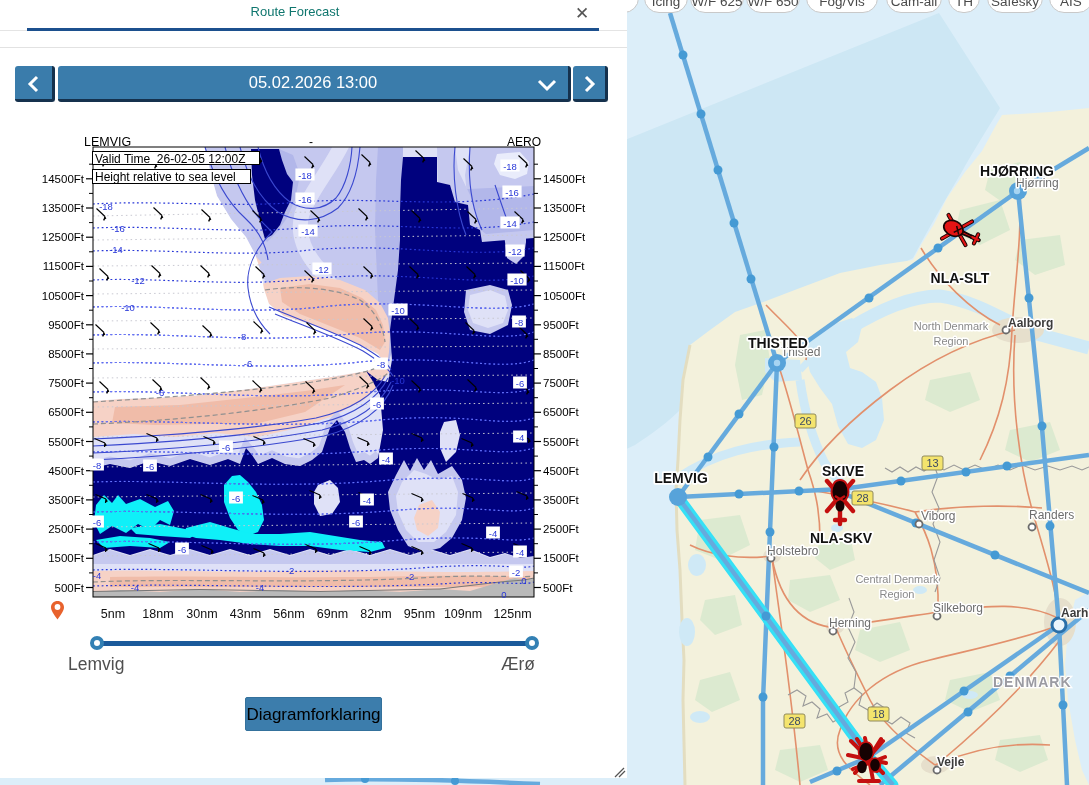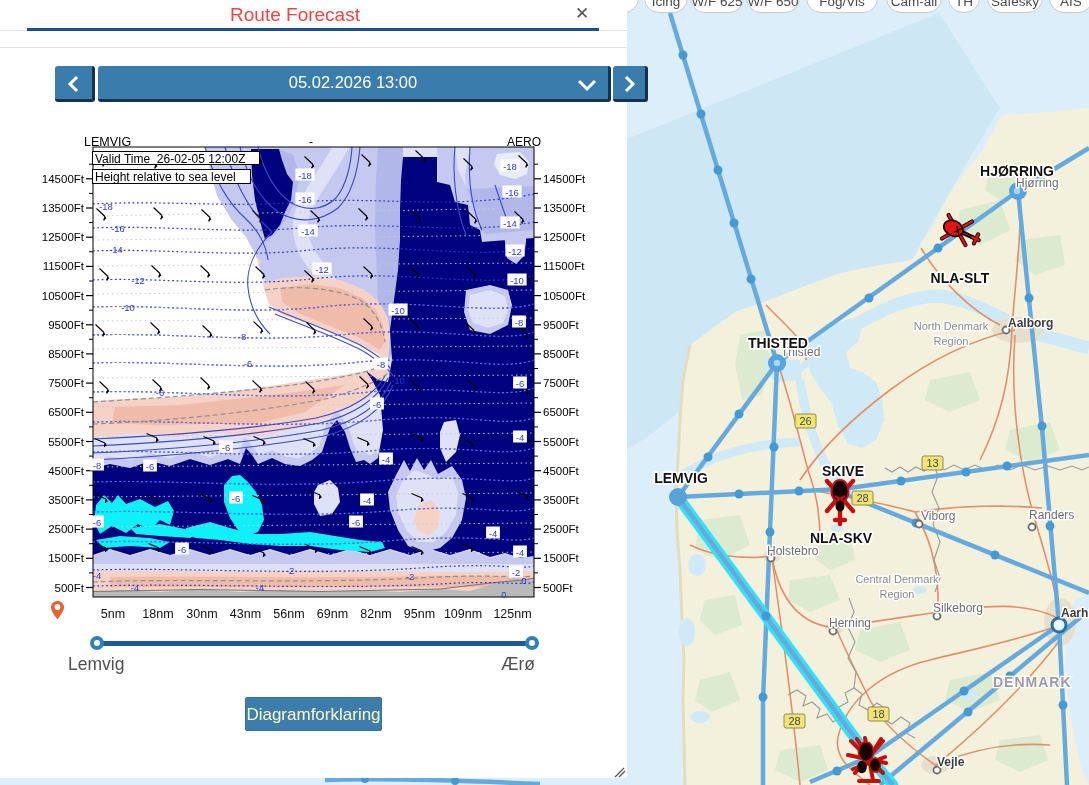--- a/index.html
+++ b/index.html
@@ -7,35 +7,35 @@
        font-family:"Liberation Sans", sans-serif;background:#dceef9;}
   #map{position:absolute;left:0;top:0;width:1089px;height:785px;}
   .pill{position:absolute;top:-18px;height:31px;background:#fff;border:1px solid #c9c9c9;
         border-radius:15px;box-sizing:border-box;color:#4a4a4a;font-size:13.5px;
         text-align:center;line-height:38px;overflow:visible;z-index:5;}
   #panel{position:absolute;left:0;top:0;width:627px;height:778px;background:#ffffff;z-index:10;}
   .hdrline{position:absolute;top:30px;left:0;width:627px;height:1px;background:#e4e4e4;}
   .tabline{position:absolute;top:28px;left:27px;width:572px;height:3px;background:#1c508e;}
   .sep{position:absolute;top:47px;left:0;width:627px;height:1px;background:#e2e2e2;}
   .title{position:absolute;top:4px;left:0;width:590px;text-align:center;
-         font-size:19px;color:#ef4444;}
+         font-size:13px;color:#0f766e;}
   .close{position:absolute;top:3px;left:575px;font-size:17px;color:#555;}
   .navbtn{position:absolute;background:#3a7cab;border-right:3px solid #15314d;
-          border-bottom:3px solid #15314d;border-radius:3px;box-sizing:border-box;margin-left:40px;}
+          border-bottom:3px solid #15314d;border-radius:3px;box-sizing:border-box;}
   #navL{left:15px;top:66px;width:40px;height:36px;}
   #navC{left:58px;top:66px;width:513px;height:36px;color:#fff;font-size:16.5px;
         text-align:center;line-height:33px;}
   #navR{left:573px;top:66px;width:35px;height:36px;}
   .chev{position:absolute;}
   #slider{position:absolute;left:95px;top:641px;width:437px;height:5px;background:#1b5a9b;border-radius:3px;}
   .handle{position:absolute;top:-5px;width:6px;height:6px;border:4.5px solid #3380b4;
           border-radius:50%;background:#fff;}
   .slbl{position:absolute;top:654px;font-size:17.5px;color:#4f4f4f;}
   #btn{position:absolute;left:245px;top:697px;width:137px;height:34px;background:#3c7dac;
-       color:#fef9c3;font-size:17px;text-align:center;line-height:34px;border:1px solid #34719c;
+       color:#000000;font-size:17px;text-align:center;line-height:34px;border:1px solid #34719c;
        box-sizing:border-box;border-radius:2px;}
 </style>
 </head>
 <body>
 <svg id="map" viewBox="0 0 1089 785">
 
   <rect x="0" y="0" width="1089" height="785" fill="#dceef9"></rect>
   <path d="M620,142 L939,13 L1000,108 C990,125 975,148 960,175 C945,200 925,235 913,258 C890,270 868,280 845,292 C815,308 785,326 755,345 C730,363 705,384 685,405 C667,424 648,436 635,445 L620,452 Z" fill="#cde7f4"></path>
 
   <path d="M1089,108 L1050,112 L1002,115 L995,127 L982,151 L965,172 L947,198 L934,224 L921,245 L913,260

